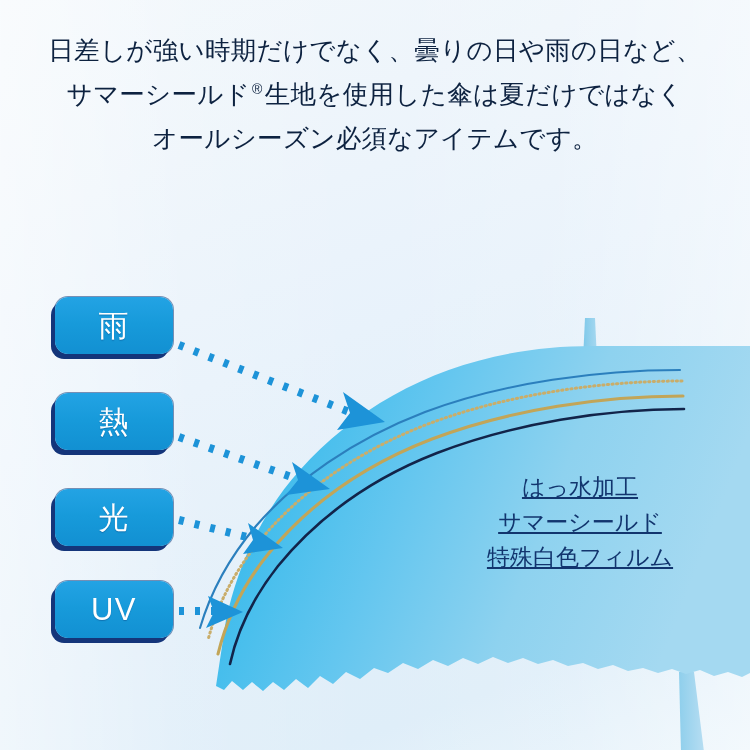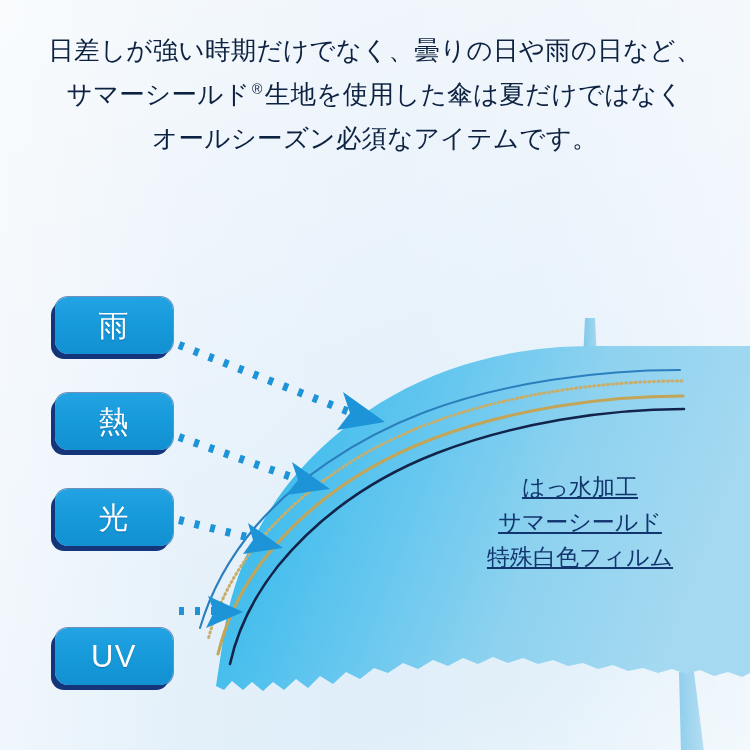--- a/index.html
+++ b/index.html
@@ -87,21 +87,20 @@
     justify-content: center;
     color: #ffffff;
     font-size: 30px;
     line-height: 1;
     letter-spacing: 1px;
     text-shadow: 0 1px 1px rgba(10,50,110,0.35);
   }
   .chip.latin {
     font-size: 31px;
     letter-spacing: 1.5px;
-    margin-top: 47px;
   }
   #chip-rain  { left: 55px; top: 297px; }
   #chip-heat  { left: 55px; top: 393px; }
   #chip-light { left: 55px; top: 489px; }
   #chip-uv    { left: 55px; top: 581px; }
 
   
   #layer-legend {
     position: absolute;
     left: 430px;

